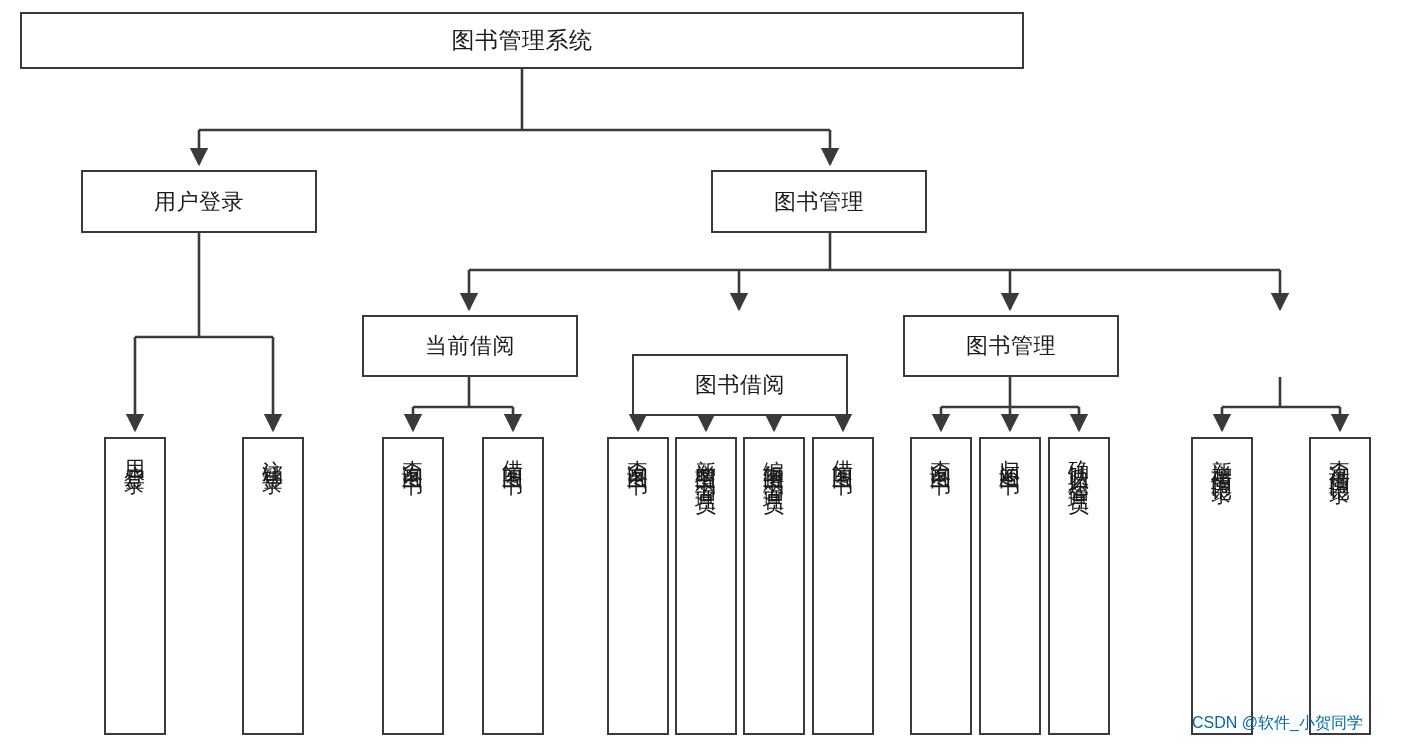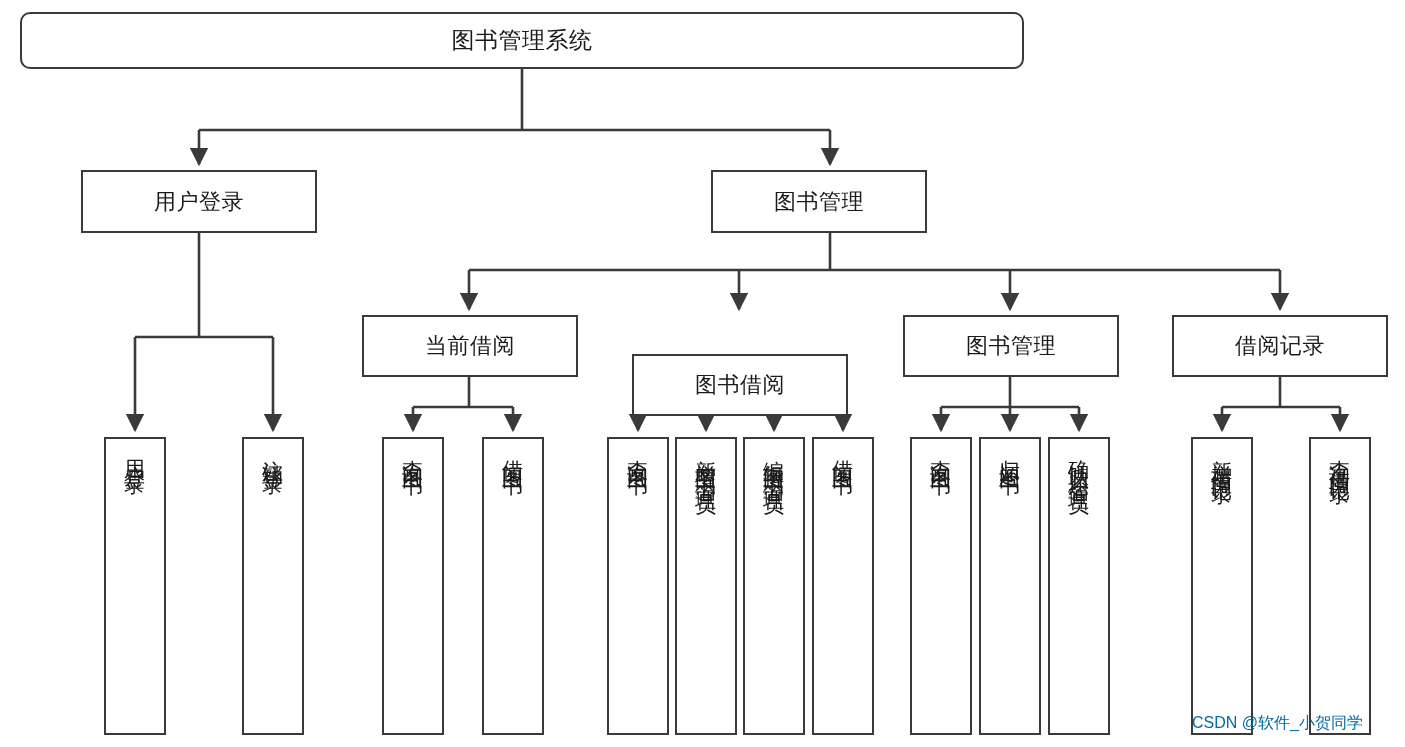--- a/index.html
+++ b/index.html
@@ -124,43 +124,40 @@
       <path d="M 1010 407 L 1010 430" marker-end="url(#arrow)"></path>
       <path d="M 1079 407 L 1079 430" marker-end="url(#arrow)"></path>
 
       <path d="M 1280 377 L 1280 407"></path>
       <path d="M 1222 407 L 1340 407"></path>
       <path d="M 1222 407 L 1222 430" marker-end="url(#arrow)"></path>
       <path d="M 1340 407 L 1340 430" marker-end="url(#arrow)"></path>
     </g>
   </svg>
 
-  <div class="node h title" style="left:20px; top:12px; width:1004px; height:57px;border-radius:10px;">
+  <div class="node h title" style="left:20px; top:12px; width:1004px; height:57px;">
     <span class="lbl">图书管理系统</span>
   </div>
 
   <div class="node h" style="left:81px; top:170px; width:236px; height:63px;">
     <span class="lbl">用户登录</span>
   </div>
   <div class="node h" style="left:711px; top:170px; width:216px; height:63px;">
     <span class="lbl">图书管理</span>
   </div>
 
   <div class="node h" style="left:362px; top:315px; width:216px; height:62px;">
     <span class="lbl">当前借阅</span>
   </div>
   <div class="node h" style="left:632px; top:315px; width:216px; height:62px;margin-top:39px;">
     <span class="lbl">图书借阅</span>
   </div>
   <div class="node h" style="left:903px; top:315px; width:216px; height:62px;">
     <span class="lbl">图书管理</span>
   </div>
-  <div class="node h" style="left:1172px; top:315px; width:216px; height:62px;">
-    <span class="lbl">借阅记录</span>
-  </div>
 
   <div class="node v" style="left:104px; top:437px; width:62px; height:298px;">
     <span class="lbl">用户登录</span>
   </div>
   <div class="node v" style="left:242px; top:437px; width:62px; height:298px;">
     <span class="lbl">注销登录</span>
   </div>
 
   <div class="node v" style="left:382px; top:437px; width:62px; height:298px;">
     <span class="lbl">查询图书</span>

